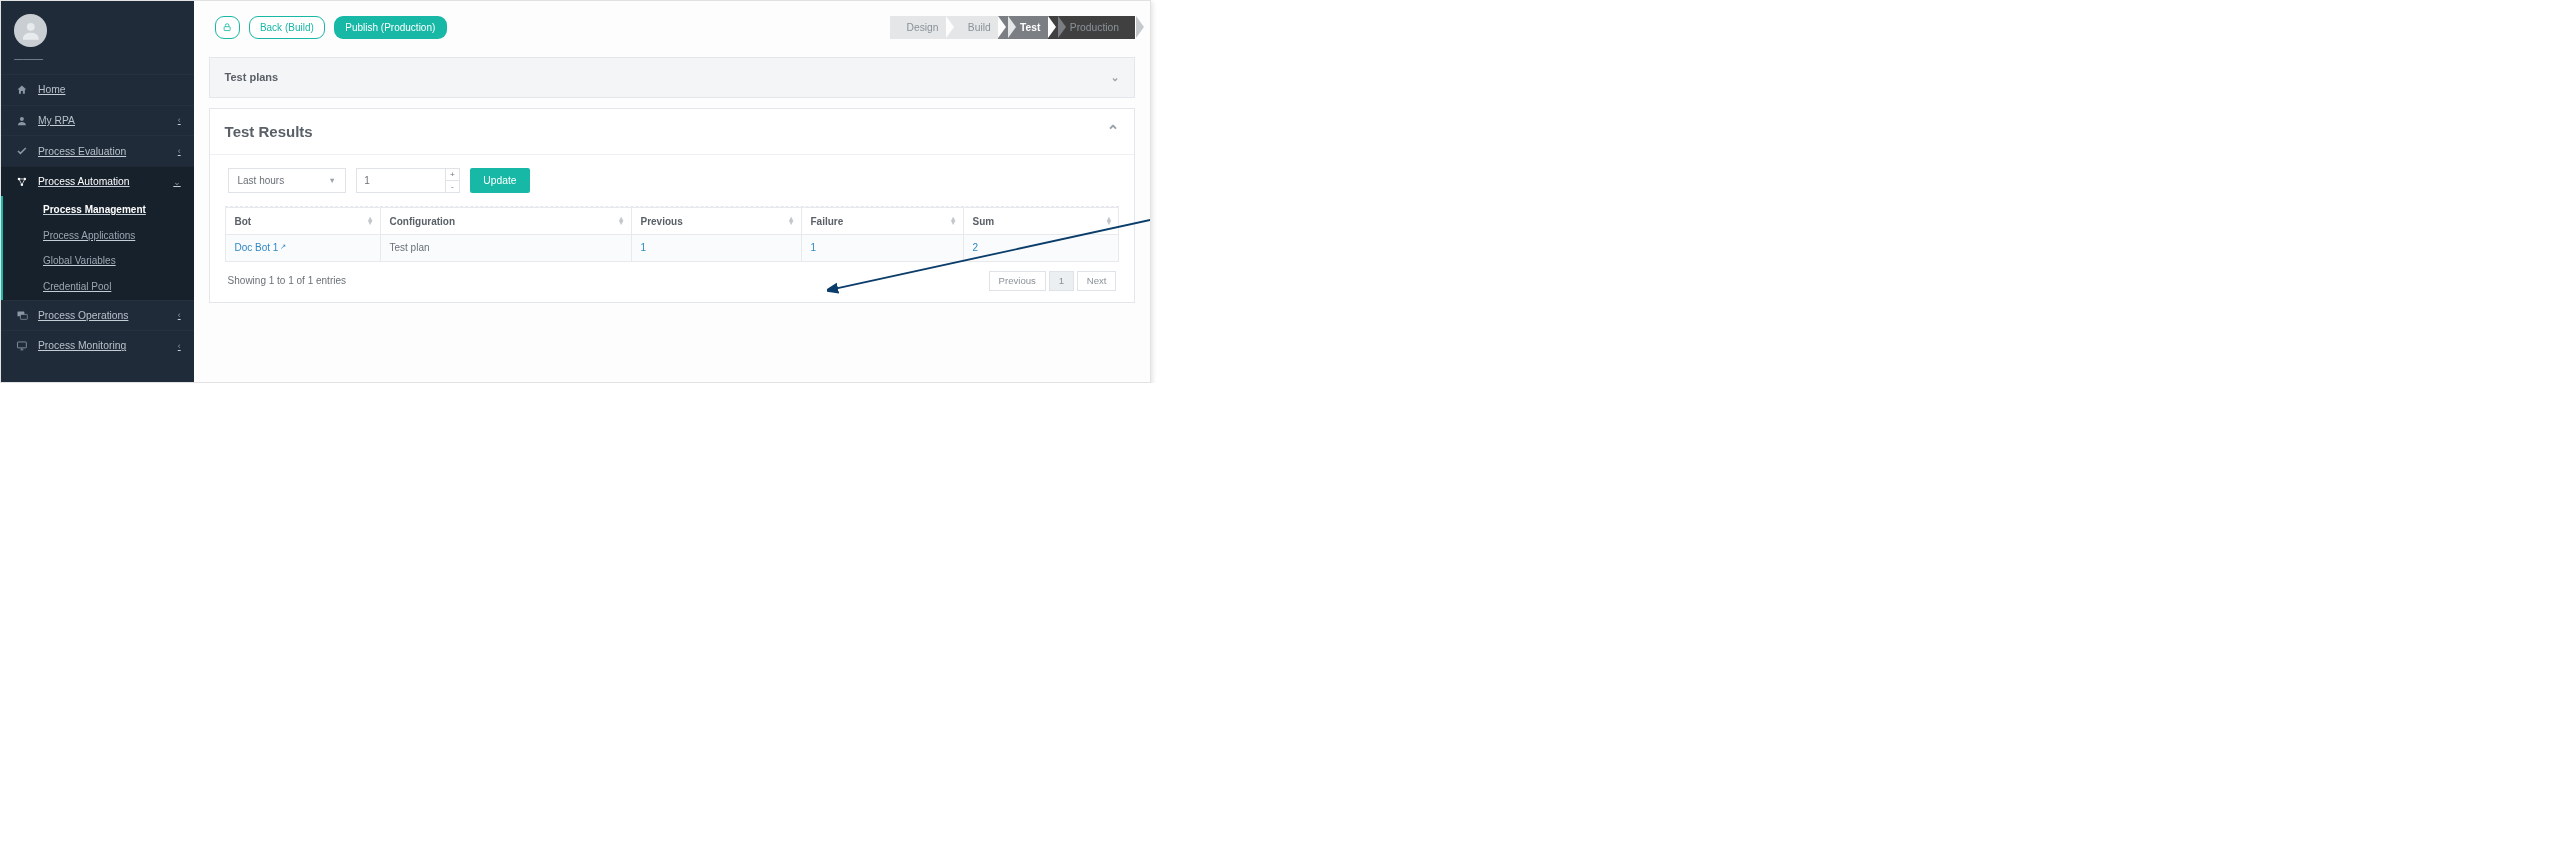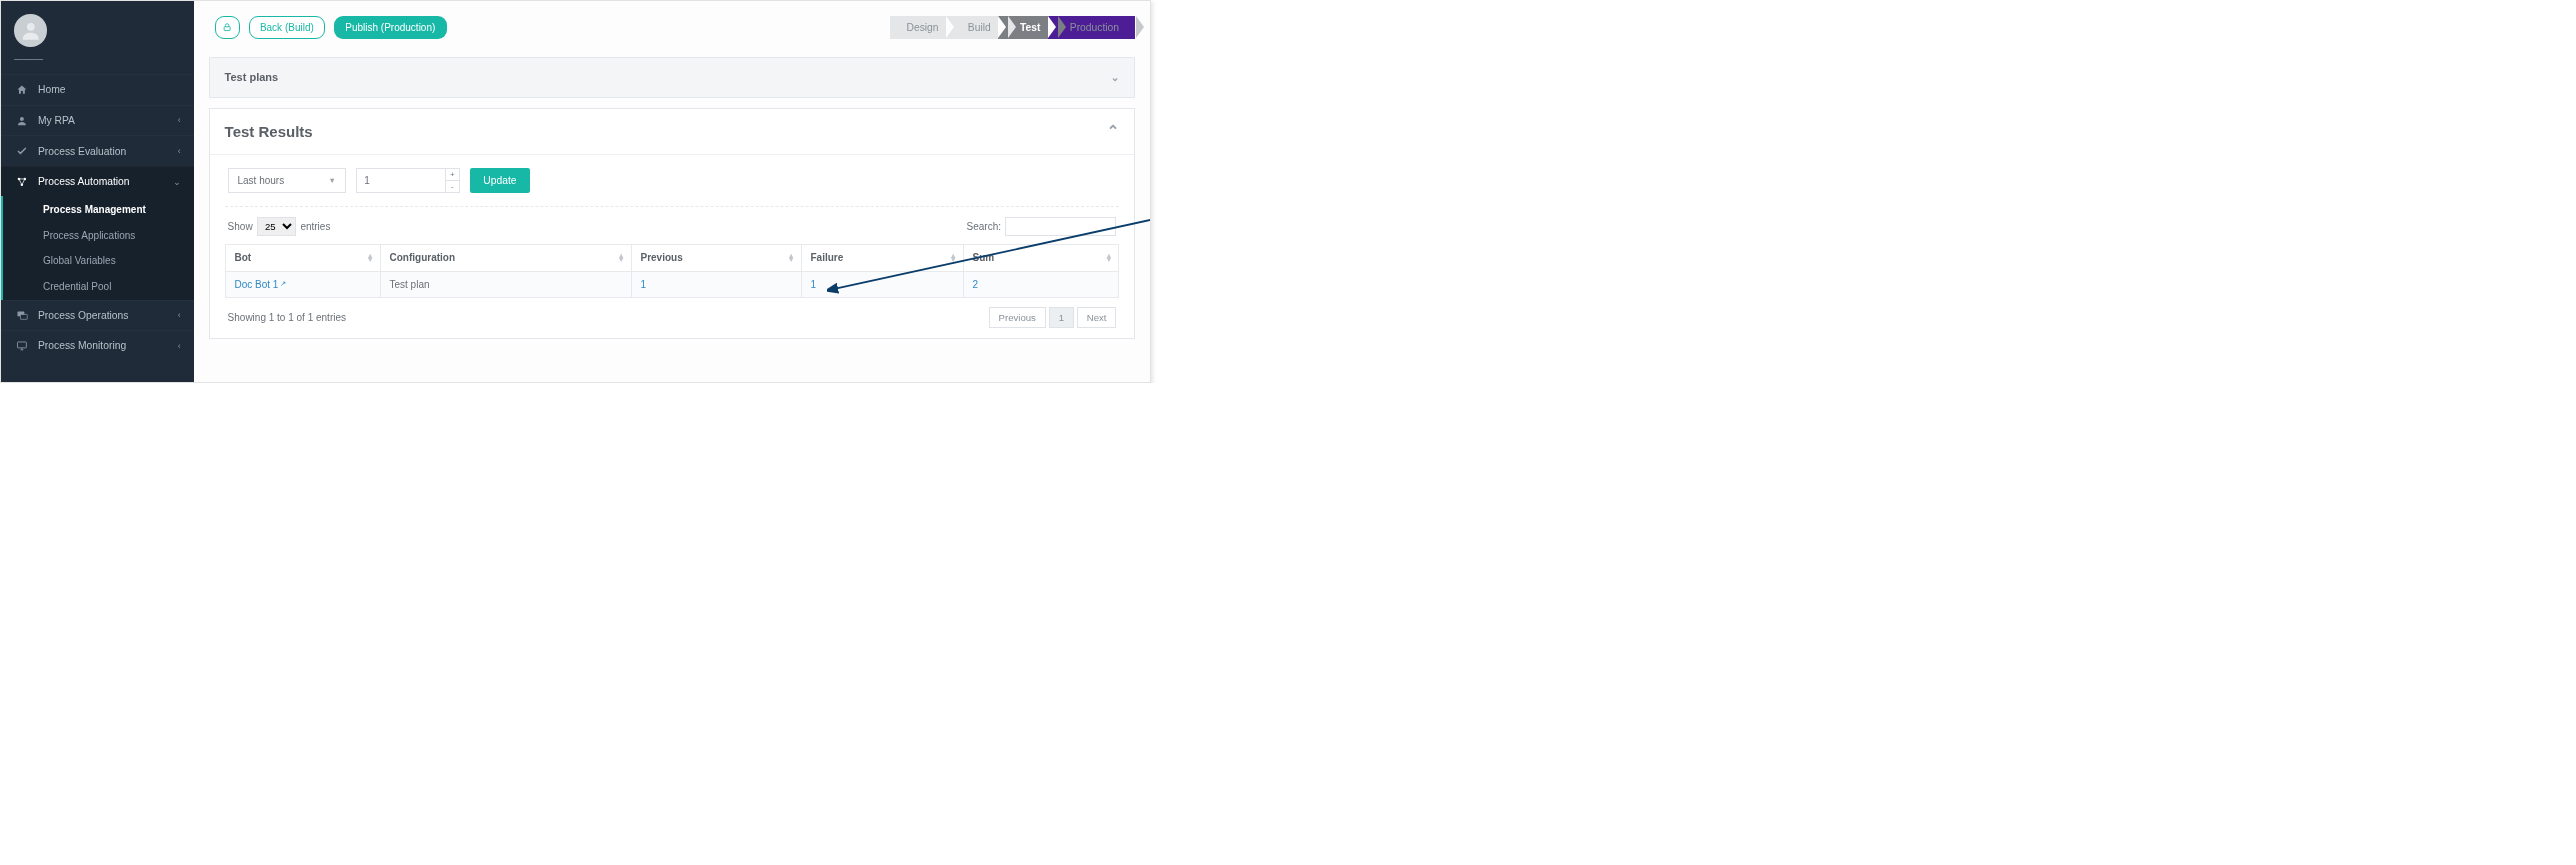--- a/index.html
+++ b/index.html
@@ -4,21 +4,21 @@
 <style>
   * { box-sizing: border-box; margin:0; padding:0; font-family: "Segoe UI", Arial, sans-serif; }
   body { background:#fff; color:#333; }
   .app { display:flex; width:1151px; height:383px; border:0.7px solid #e2e2e2; box-shadow:1.5px 1.5px 4.4px rgba(0,0,0,0.1); position:relative; overflow:hidden;}
   
   .sidebar { width:193px; background:#1f2b38; color:#c2cdd6; display:flex; flex-direction:column; font-size:10.3px;}
   .profile { padding:13.3px 13.3px 7.4px 13.3px;}
   .avatar { width:32.5px; height:32.5px; border-radius:50%; background:#c9ced2; display:flex; align-items:center; justify-content:center;}
   .avatar svg{ width:23.6px; height:23.6px; fill:#e8ebee;}
   .username { margin-top:5.9px; font-size:9.6px; color:#9aa6b1; }
-  .nav { list-style:none; margin-top:3px;}
+  .nav { list-style:none; margin-top:3px;text-decoration:underline;}
   .nav-section { display:flex; align-items:center; padding:8.9px 13.3px; cursor:pointer; color:#b7c1cb; border-top:0.7px solid rgba(255,255,255,0.03);}
   .nav-section .icon{ width:14.8px; display:flex; justify-content:center; margin-right:8.9px; color:#8b97a3;}
   .nav-section .label{ flex:1;}
   .nav-section .chev{ font-size:8.9px; color:#8b97a3;}
   .nav-active { background:#17212c; color:#fff;}
   .nav-active .icon{color:#fff;}
   .subnav { list-style:none; background:#17212c; border-left:2.2px solid #17b8a6;}
   .subnav li { padding:7.4px 13.3px 7.4px 40px; cursor:pointer; color:#9aa6b1; font-size:10px;}
   .subnav li.active{ color:#fff; font-weight:600;}
   
@@ -29,21 +29,21 @@
   .btn-outline{ background:#fff; border:1.1px solid #17b8a6; color:#17b8a6; height:23.6px;}
   .btn-primary{ background:#17b8a6; color:#fff; height:23.6px;}
   .stage-nav{ margin-left:auto; display:flex; align-items:center;}
   .stage{ position:relative; height:23.6px; display:flex; align-items:center; padding:0 16.2px 0 22px; background:#e4e6e8; color:#8a9299; font-size:10.3px; margin-left:-8.9px;}
   .stage:first-child{margin-left:0; padding-left:16.2px;}
   .stage::after{ content:""; position:absolute; right:-8.9px; top:0; border-top:11.8px solid transparent; border-bottom:11.8px solid transparent; border-left:8.9px solid #e4e6e8; z-index:2;}
   .stage::before{ content:""; position:absolute; left:0; top:0; border-top:11.8px solid transparent; border-bottom:11.8px solid transparent; border-left:8.9px solid #fdfdfd;}
   .stage:first-child::before{display:none;}
   .stage.active{ background:#7b7f84; color:#fff; font-weight:600;}
   .stage.active::after{border-left-color:#7b7f84;}
-  .stage.dark{ background:#4c1d95; color:#8a9299;}
+  .stage.dark{ background:#404040; color:#8a9299;}
   .stage.dark::after{border-left-color:#c6c9cc;}
   .content { padding:0 14.8px 14.8px 14.8px;}
   .panel { border:0.7px solid #e3e6ea; background:#fff; border-radius:0.7px; margin-top:5.9px;}
   .panel-header{ display:flex; align-items:flex-start; padding:13.3px 14.8px; background:#f4f5f7; color:#5a6067; font-weight:600; font-size:11px;}
   .panel-header .chev{ margin-left:auto; color:#9aa1a8; font-size:10.3px;}
   .panel-body{ padding:13.3px 14.8px 10.3px 14.8px;}
   .panel2 { border:0.7px solid #e3e6ea; background:#fff; margin-top:10.3px;}
   .panel2 .ph{ display:flex; align-items:center; padding:13.3px 14.8px; border-bottom:0.7px solid #eef0f3; color:#5a6067; font-weight:600; font-size:15px;}
   .panel2 .ph .chev{ margin-left:auto; color:#9aa1a8; }
   .controls-row{ display:flex; align-items:center; gap:10.3px; padding:0 3px 13.3px 3px; border-bottom:0.7px dashed #e6e8eb;}
@@ -212,31 +212,20 @@
             <div class="spinner">
               <input type="text" value="1" style="">
               <div class="btns">
                 <button>+</button>
                 <button>-</button>
               </div>
             </div>
             <button class="update-btn"><span>Update</span></button>
           </div>
 
-          <div class="table-controls">
-            <span>Show</span>
-            <select>
-              <option>25</option>
-            </select>
-            <span>entries</span>
-            <div class="search">
-              <span>Search:</span>
-              <input type="text" style="">
-            </div>
-          </div>
 
           <table class="data">
             <thead>
               <tr>
                 <th style="width:155px"><span>Bot</span><span class="sort">▲<br>▼</span></th>
                 <th style="width:251px"><span>Configuration</span><span class="sort">▲<br>▼</span></th>
                 <th style="width:170px"><span>Previous</span><span class="sort">▲<br>▼</span></th>
                 <th style="width:162px"><span>Failure</span><span class="sort">▲<br>▼</span></th>
                 <th><span>Sum</span><span class="sort">▲<br>▼</span></th>
               </tr>

